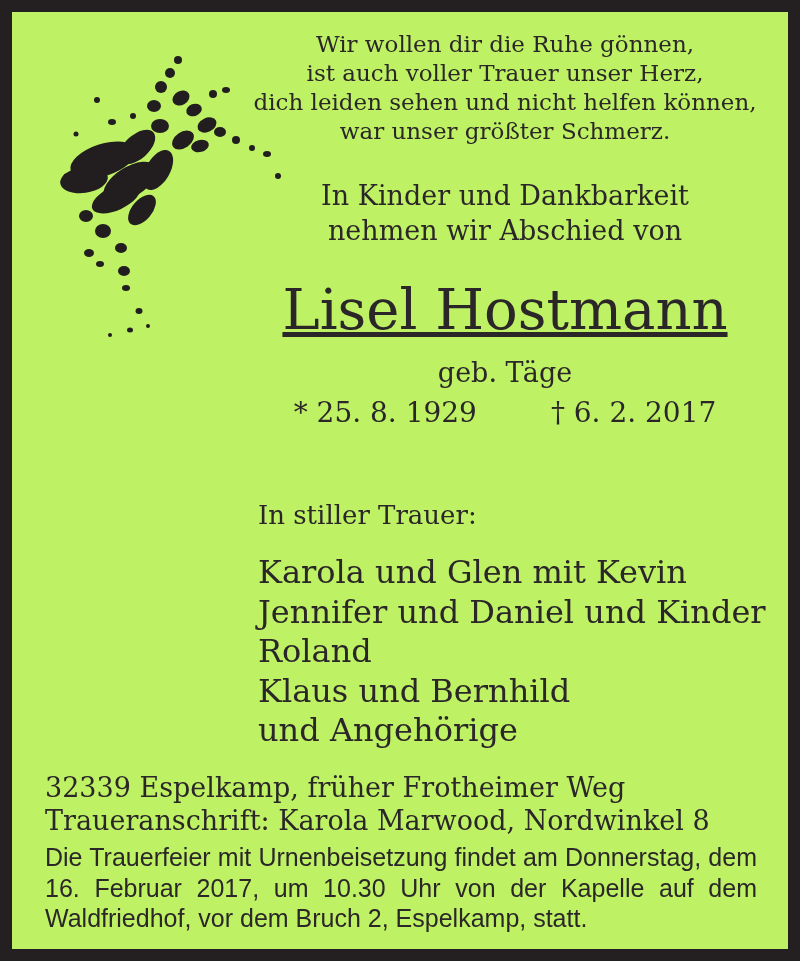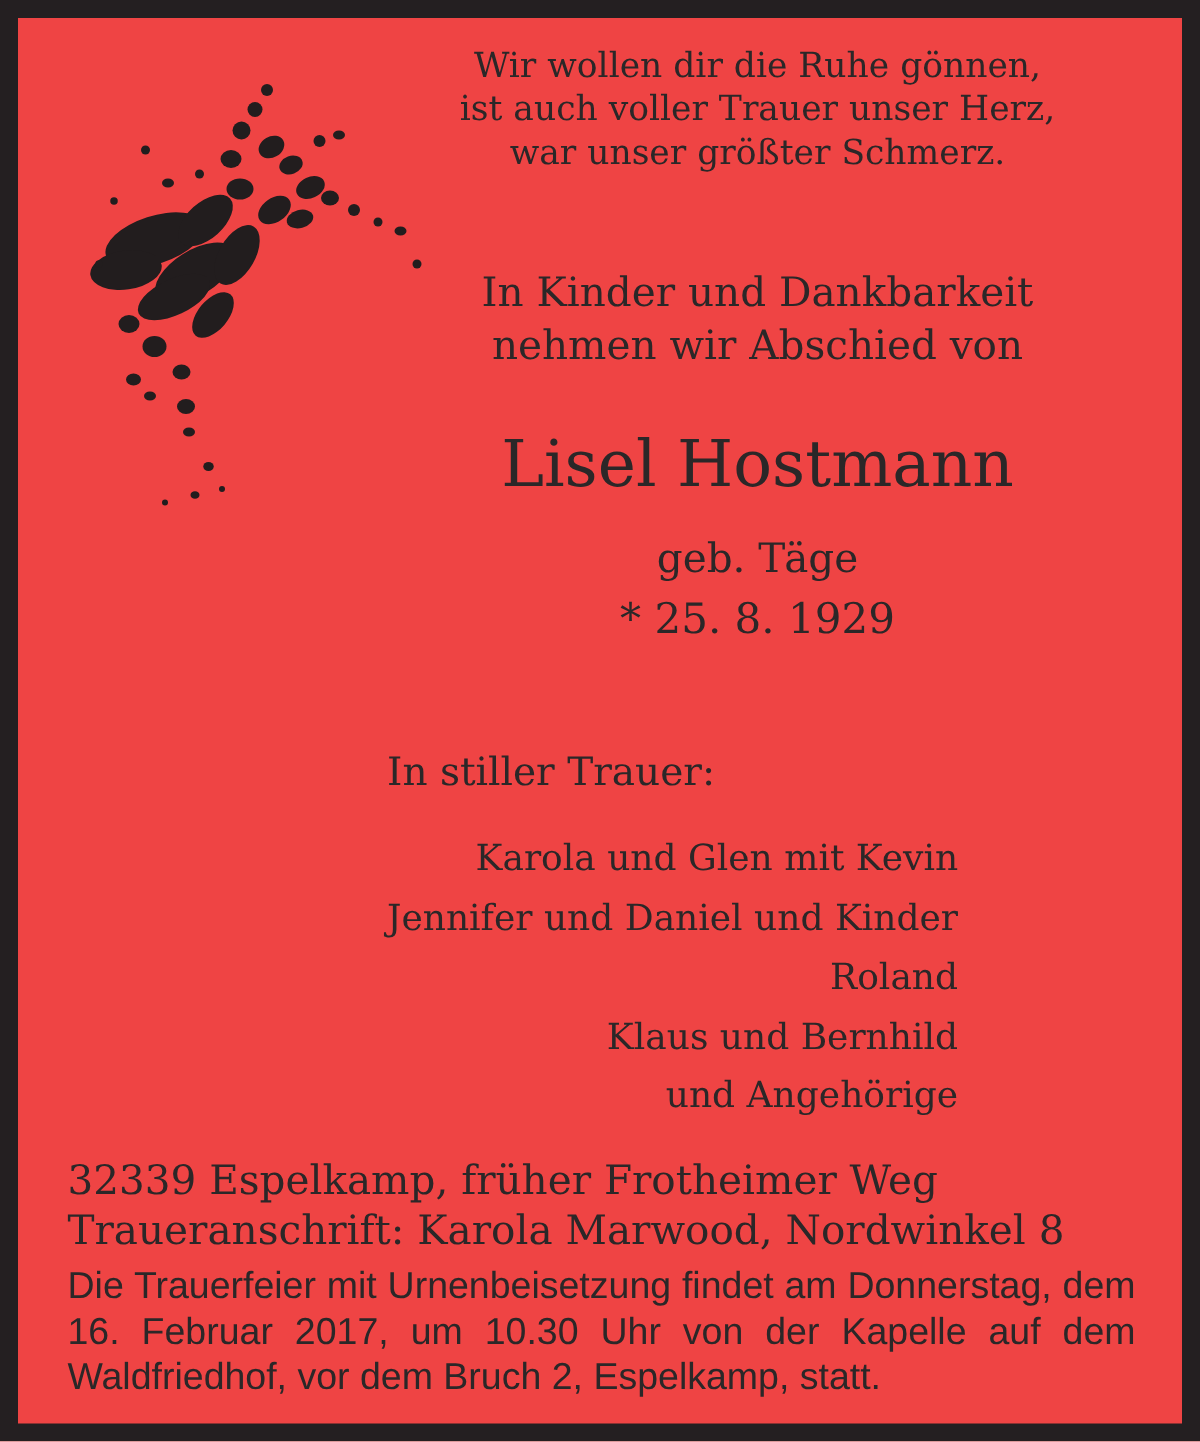--- a/index.html
+++ b/index.html
@@ -4,21 +4,21 @@
 <style>
   html, body {
     margin: 0;
     padding: 0;
     background: #ffffff;
   }
   .page {
     position: relative;
     width: 800px;
     height: 961px;
-    background: #ef4444;
+    background: #bef264;
     color: #2b2728;
     font-family: "DejaVu Serif", serif;
     overflow: hidden;
   }
   .frame {
     position: absolute;
     inset: 0;
     border: 12px solid #241f21;
     pointer-events: none;
     z-index: 5;
@@ -42,23 +42,24 @@
     font-size: 23px;
     line-height: 29px;
   }
   .farewell {
     top: 178px;
     font-size: 27px;
     line-height: 35px;
   }
   .deceased-name {
     top: 276px;
-    font-size: 43px;
+    font-size: 56px;
     line-height: 68px;
     white-space: nowrap;
+    text-decoration: underline;
   }
   .maiden {
     top: 357px;
     font-size: 27px;
     line-height: 32px;
   }
   .dates {
     top: 396px;
     font-size: 28px;
     line-height: 34px;
@@ -73,23 +74,22 @@
     top: 468px;
     text-align: left;
   }
   .mourning-intro {
     font-size: 26px;
     line-height: 31px;
     margin-top: 32px;
   }
   .mourners {
     margin-top: 22px;
-    font-size: 24px;
+    font-size: 32px;
     line-height: 39.5px;
-    text-align: right;
   }
   .address {
     position: absolute;
     left: 45px;
     top: 743px;
     font-size: 27px;
     line-height: 33px;
     white-space: nowrap;
     margin-top: 28px;
   }
@@ -158,34 +158,36 @@
       <ellipse cx="99" cy="281" rx="3.5" ry="3"></ellipse>
       <ellipse cx="90" cy="300" rx="3" ry="2.5"></ellipse>
       <ellipse cx="108" cy="296" rx="2" ry="2"></ellipse>
       <ellipse cx="70" cy="305" rx="2" ry="2"></ellipse>
     </g>
   </svg>
 
   <div class="center-col poem">
     <div>Wir wollen dir die Ruhe gönnen,</div>
     <div>ist auch voller Trauer unser Herz,</div>
+    <div>dich leiden sehen und nicht helfen können,</div>
     <div>war unser größter Schmerz.</div>
   </div>
 
   <div class="center-col farewell">
     <div>In Kinder und Dankbarkeit</div>
     <div>nehmen wir Abschied von</div>
   </div>
 
   <div class="center-col deceased-name">Lisel Hostmann</div>
 
   <div class="center-col maiden">geb. Täge</div>
 
   <div class="center-col dates">
     <span>* 25. 8. 1929</span>
+    <span>† 6. 2. 2017</span>
   </div>
 
   <div class="mourning">
     <div class="mourning-intro">In stiller Trauer:</div>
     <div class="mourners">
       <div>Karola und Glen mit Kevin</div>
       <div>Jennifer und Daniel und Kinder</div>
       <div>Roland</div>
       <div>Klaus und Bernhild</div>
       <div>und Angehörige</div>

